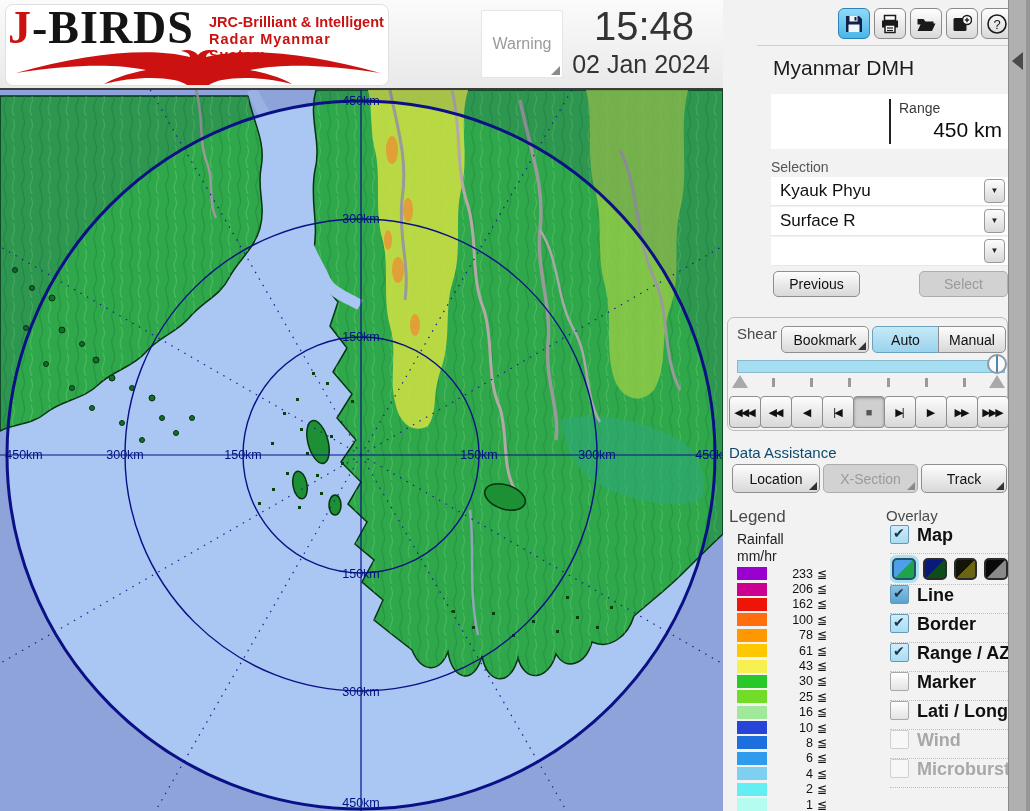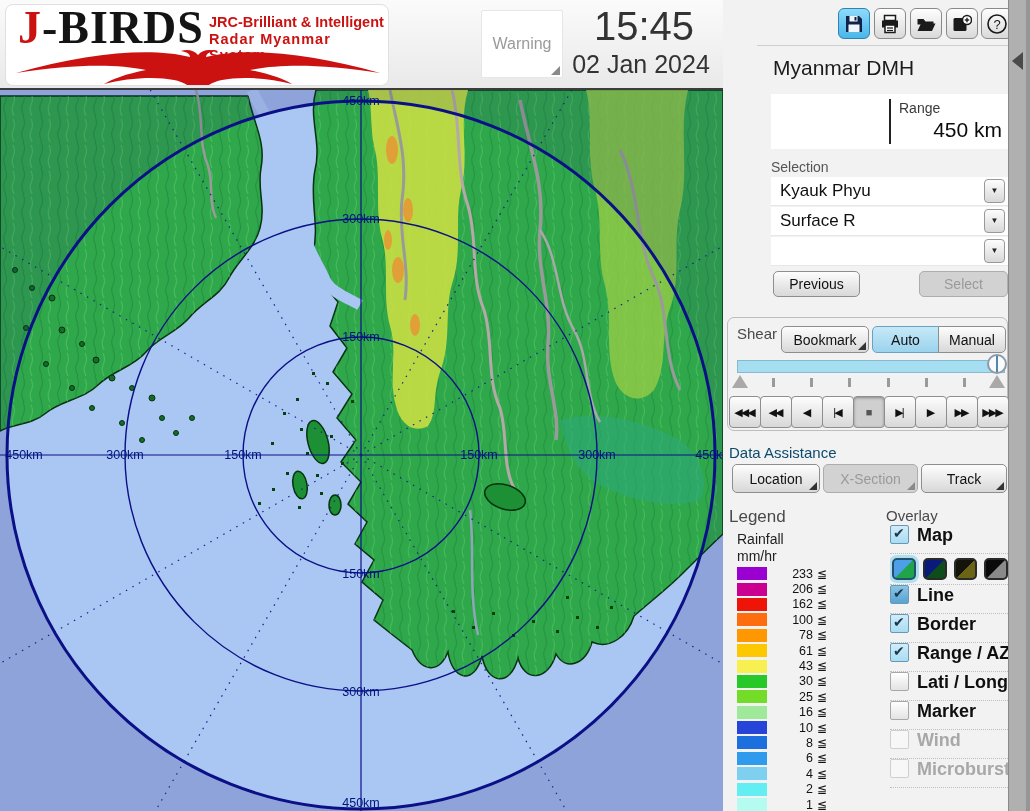--- a/index.html
+++ b/index.html
@@ -5,21 +5,21 @@
   * { margin:0; padding:0; box-sizing:border-box; }
   html,body { width:1030px; height:811px; overflow:hidden; background:#888;
               font-family:"Liberation Sans", sans-serif; }
   #app { position:relative; width:1030px; height:811px; background:#f2f2f2; }
 
   
   #header { position:absolute; left:0; top:0; width:723px; height:90px;
             background:linear-gradient(#fbfbfb,#e9e9e9); border-bottom:2px solid #3c3c3c; }
   #logo-box { position:absolute; left:5px; top:4px; width:384px; height:82px;
               background:#fff; border:1px solid #e0e0e0; border-radius:8px; overflow:hidden; }
-  #logo-title { position:absolute; left:12px; top:-4px; font-family:"Liberation Serif",serif;
+  #logo-title { position:absolute; left:2px; top:-4px; font-family:"Liberation Serif",serif;
                 font-weight:bold; font-size:46px; letter-spacing:1px; color:#141414; }
   #logo-title::first-letter { color:#cc1111; }
   .logo-tag { position:absolute; left:203px; color:#cc1111; font-weight:bold; font-size:14.5px; }
   #logo-tag1 { top:9px; } #logo-tag2 { top:26px; letter-spacing:1px; }
   #eagle { position:absolute; left:6px; top:44px; }
 
   #warning-box { position:absolute; left:481px; top:10px; width:82px; height:68px;
                  background:#fff; border:1px solid #e6e6e6; border-radius:2px;
                  color:#9a9a9a; font-size:16px; display:flex; align-items:center;
                  justify-content:center; }
@@ -322,21 +322,21 @@
         <path fill="#cc1111" d="M186,6 C182,1 175,0 169,2 C175,3 178,5 178,8
           C138,-2 75,4 4,24 C62,15 104,15 134,21 C114,25 100,30 92,35 C114,29 144,27 162,31
           C172,33 180,38 186,46 C192,38 200,33 210,31 C228,27 258,29 280,35 C272,30 258,25 238,21
           C268,15 310,15 368,24 C297,4 234,-2 194,8 C194,5 197,3 203,2 C197,0 190,1 186,6 Z"></path>
         <path fill="#cc1111" d="M178,34 L186,52 L194,34 Z"></path>
       </svg>
     </div>
     <div id="warning-box">
       <span>Warning</span>
     </div>
-    <div id="clock-time">15:45</div>
+    <div id="clock-time">15:48</div>
     <div id="clock-date">02 Jan 2024</div>
   </div>
 
   <div class="tz-btn" id="tz-utc">UTC</div>
   <div class="tz-btn" id="tz-mmt">MMT</div>
 
   <button class="zoom-btn" id="zoom-in">
     <svg width="24" height="24" viewBox="0 0 24 24">
       <circle cx="10" cy="10" r="7.5" fill="none" stroke="#1a1a1a" stroke-width="2"></circle>
       <line x1="10" y1="6.5" x2="10" y2="13.5" stroke="#1a1a1a" stroke-width="2"></line>
@@ -565,25 +565,25 @@
       <div class="ov-row">
         <span class="cb checked "></span>
         <span class="ov-label">Border</span>
       </div>
       <div class="ov-row">
         <span class="cb checked "></span>
         <span class="ov-label">Range / AZ</span>
       </div>
       <div class="ov-row">
         <span class="cb  "></span>
-        <span class="ov-label">Lati / Long</span>
+        <span class="ov-label">Marker</span>
       </div>
       <div class="ov-row">
         <span class="cb  "></span>
-        <span class="ov-label">Marker</span>
+        <span class="ov-label">Lati / Long</span>
       </div>
       <div class="ov-row disabled">
         <span class="cb  "></span>
         <span class="ov-label">Wind</span>
       </div>
       <div class="ov-row disabled">
         <span class="cb  "></span>
         <span class="ov-label">Microburst</span>
       </div>
     </div>

